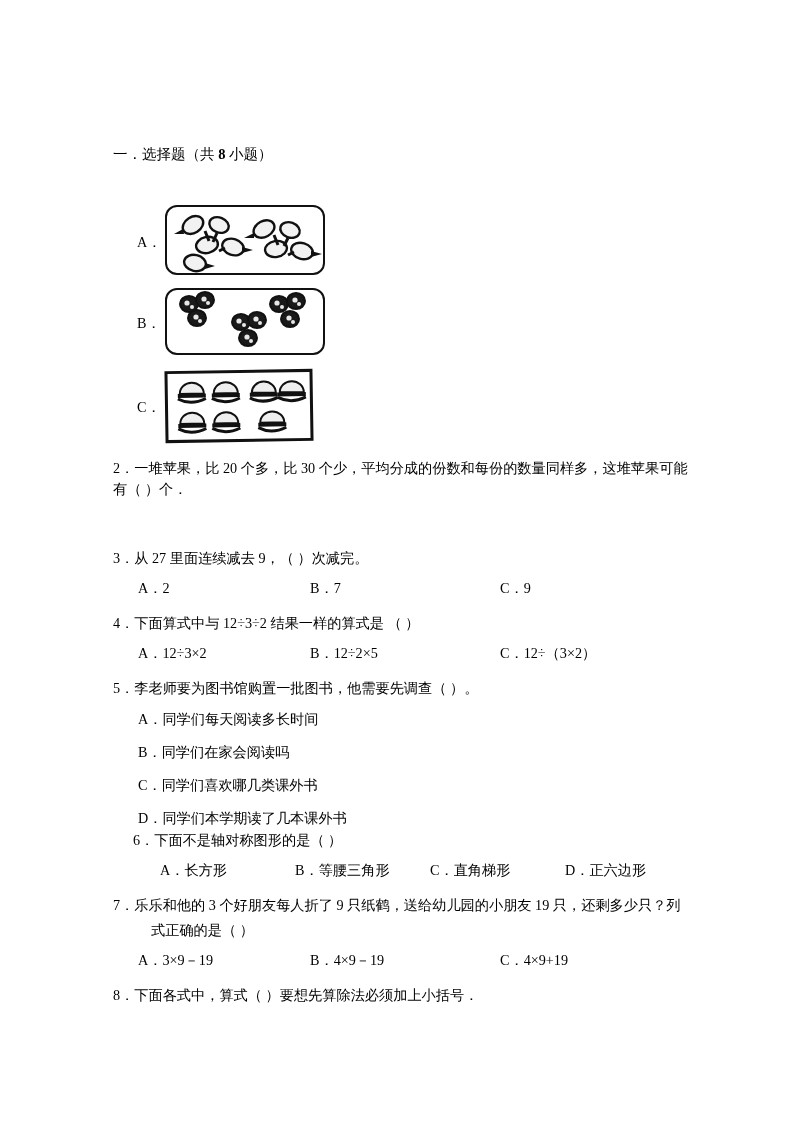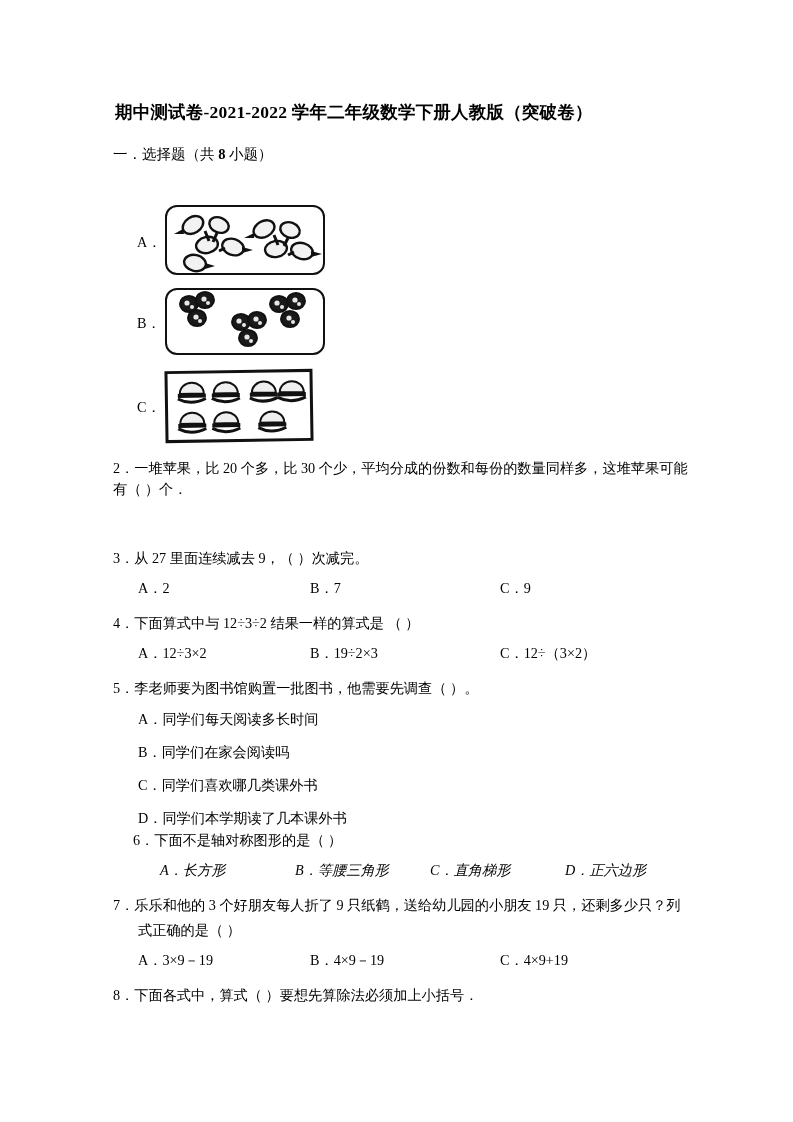--- a/index.html
+++ b/index.html
@@ -55,21 +55,21 @@
   }
   .q-text {
     white-space: nowrap;
   }
   .q-text.wrap {
     white-space: normal;
     width: 578px;
     text-indent: 0;
   }
   .q-cont {
-    margin-left: 25px;
+    margin-left: 38px;
     white-space: nowrap;
   }
 
   
   .opt-row {
     position: relative;
     height: 30px;
     margin-left: 25px;
   }
   .opt {
@@ -127,21 +127,20 @@
     overflow: hidden;
     clip: rect(0 0 0 0);
     white-space: nowrap;
   }
 </style>
 </head>
 <body>
 
 <div class="page">
 
-  <div class="doc-title">期中测试卷-2021-2022 学年二年级数学下册人教版（突破卷）</div>
 
   <div class="section-heading">
     <span>一．选择题（共 </span><b>8</b><span> 小题）</span>
   </div>
 
 
   <div class="pic-opt" style="top:205px; height:75px;">
     <div class="pic-label" style="top:28px;">A．</div>
     <div class="pic-box rounded" style="top:0px; width:160px; height:70px;">
       <span class="sr-only">两堆叶子，左边 4 片，右边 3 片</span>
@@ -284,38 +283,38 @@
       <span class="opt c1">A．2</span>
       <span class="opt c2">B．7</span>
       <span class="opt c3">C．9</span>
     </div>
   </div>
 
   <div class="q" style="top:613px;">
     <div class="q-text">4．下面算式中与 12÷3÷2 结果一样的算式是 （     ）</div>
     <div class="opt-row" style="margin-top:9px;text-decoration:underline;">
       <span class="opt c1">A．12÷3×2</span>
-      <span class="opt c2">B．19÷2×3</span>
+      <span class="opt c2">B．12÷2×5</span>
       <span class="opt c3">C．12÷（3×2）</span>
     </div>
   </div>
 
   <div class="q" style="top:678px;">
     <div class="q-text">5．李老师要为图书馆购置一批图书，他需要先调查（     ）。</div>
     <div class="opt-stack" style="margin-top:10px;">
       <div class="opt-line">A．同学们每天阅读多长时间</div>
       <div class="opt-line">B．同学们在家会阅读吗</div>
       <div class="opt-line">C．同学们喜欢哪几类课外书</div>
       <div class="opt-line">D．同学们本学期读了几本课外书</div>
     </div>
   </div>
 
   <div class="q" style="top:830px;margin-left:20px;">
     <div class="q-text">6．下面不是轴对称图形的是（     ）</div>
-    <div class="opt-row" style="margin-top:9px;font-style:italic;">
+    <div class="opt-row" style="margin-top:9px;">
       <span class="opt d1">A．长方形</span>
       <span class="opt d2">B．等腰三角形</span>
       <span class="opt d3">C．直角梯形</span>
       <span class="opt d4">D．正六边形</span>
     </div>
   </div>
 
   <div class="q" style="top:895px;">
     <div class="q-text">7．乐乐和他的 3 个好朋友每人折了 9 只纸鹤，送给幼儿园的小朋友 19 只，还剩多少只？列</div>
     <div class="q-cont" style="margin-top:4px;">式正确的是（     ）</div>

